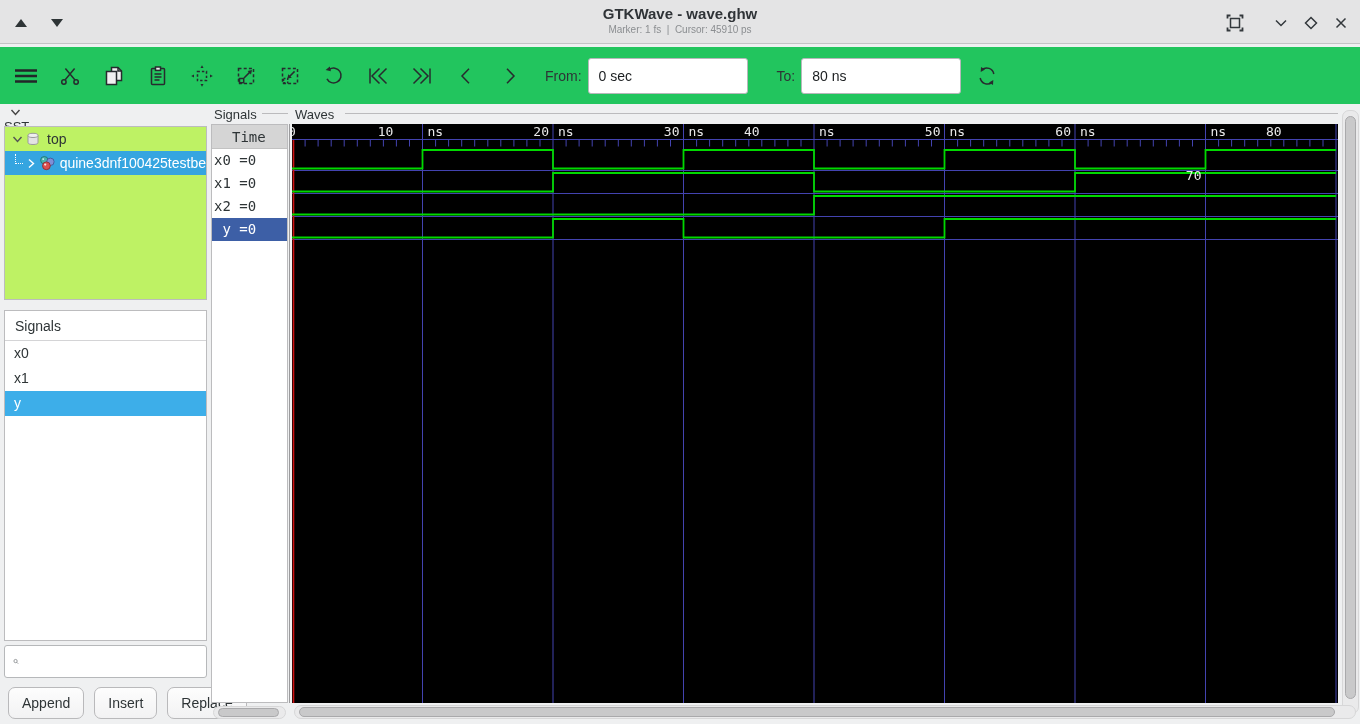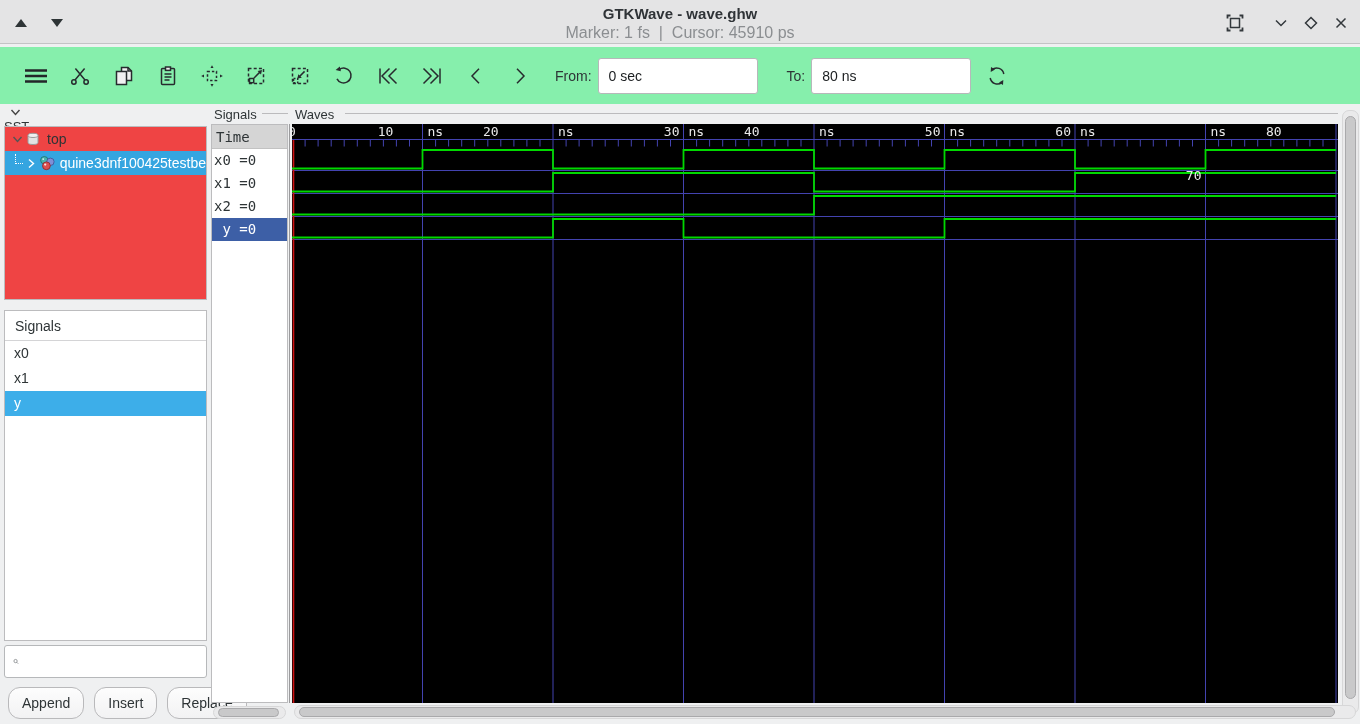--- a/index.html
+++ b/index.html
@@ -6,42 +6,42 @@
   html,body { width:1360px; height:724px; overflow:hidden; background:#eff0f1;
     font-family:"Liberation Sans", sans-serif; color:#2e3436; }
 
   
   #titlebar { position:absolute; left:0; top:0; width:1360px; height:44px;
     background:#e4e4e5; border-bottom:1px solid #c3c3c5; }
   .tb-btn { position:absolute; top:11px; width:26px; height:24px; display:flex;
     align-items:center; justify-content:center; background:transparent; border:none; cursor:default; }
   #title-center { position:absolute; left:0; right:0; top:5px; text-align:center; }
   #win-title { font-size:15px; font-weight:bold; color:#2f3337; }
-  #win-subtitle { font-size:16px; color:#8b8e91; margin-top:2px; white-space:pre; }
+  #win-subtitle { font-size:10px; color:#8b8e91; margin-top:2px; white-space:pre; }
   .win-ctl { position:absolute; top:10px; width:26px; height:26px; display:flex;
     align-items:center; justify-content:center; background:transparent; border:none; }
 
   
   #toolbar { position:absolute; left:0; top:47px; width:1360px; height:57px;
-    display:flex; align-items:center; padding-left:17px; background:#86efac; }
+    display:flex; align-items:center; padding-left:7px; background:#22c55e; }
   .tbtn { width:38px; height:38px; margin-right:6px; display:flex; align-items:center;
     justify-content:center; background:transparent; border:none; border-radius:3px; }
   .tbtn svg { display:block; }
   .fld-label { font-size:14px; color:#2e3436; margin:0 6px 0 10px; }
   .entry { width:160px; height:36px; background:#ffffff; border:1px solid #b6b8ba;
     border-radius:3px; padding:0 10px; font-size:14px; color:#1b1e20;
     font-family:"Liberation Sans", sans-serif; }
 
   
   .frame-label { position:absolute; font-size:13px; color:#2e3436;flex-direction:column; }
   .frame-line { position:absolute; height:1px; background:#bbbbbd; }
 
   
   #sst-box { position:absolute; left:4px; top:126px; width:203px; height:174px;
-    background:#ef4444; border:1px solid #bcbcbe; overflow:hidden; }
+    background:#bef264; border:1px solid #bcbcbe; overflow:hidden; }
   .tree-row { height:24px; display:flex; align-items:center; font-size:14px;
     white-space:nowrap; overflow:hidden; }
   .tree-row.sel { background:#35a5e0; color:#ffffff;align-items:center; }
   .expander { width:16px; height:16px; display:flex; align-items:center; justify-content:center; }
   .tree-icon { width:18px; height:16px; margin-right:4px; display:flex; align-items:center; }
 
   
   #sig-frame { position:absolute; left:4px; top:310px; width:203px; height:331px;
     background:#ffffff; border:1px solid #bcbcbe; overflow:hidden; }
   #sig-header { height:30px; line-height:30px; padding-left:10px; font-size:14px;
@@ -50,27 +50,27 @@
   .sig-row.sel { background:#3daee9; color:#ffffff; }
 
   #search-box { position:absolute; left:4px; top:645px; width:203px; height:33px;
     background:#ffffff; border:1px solid #b6b8ba; border-radius:3px;
     display:flex; align-items:center; padding-left:8px; }
   #search-input { border:none; outline:none; flex:1; font-size:14px; margin-left:6px;
     font-family:"Liberation Sans", sans-serif; background:transparent; }
   #btn-row { position:absolute; left:8px; top:687px; display:flex; gap:10px; }
   .push-btn { height:32px; padding:0 13px; font-size:14px; color:#2e3436;
     background:linear-gradient(#fdfdfd,#f2f2f3); border:1px solid #b9b9bb;
-    border-radius:12px; font-family:"Liberation Sans", sans-serif; }
+    border-radius:7px; font-family:"Liberation Sans", sans-serif; }
 
   
   #names-box { position:absolute; left:211px; top:124px; width:77px; height:579px;
     background:#ffffff; border:1px solid #bcbcbe; overflow:hidden;
     font-family:"DejaVu Sans Mono", monospace; font-size:14px; }
-  #time-header { height:24px; line-height:24px; padding-left:4px; background:#d5d5d5;
+  #time-header { height:24px; line-height:24px; padding-left:20px; background:#d5d5d5;
     border-bottom:1px solid #c2c2c2; }
   .name-row { height:23px; line-height:23px; padding-left:2px; white-space:pre; }
   .name-row.sel { background:#3d5fa6; color:#ffffff; }
 
   
   #wave-canvas { position:absolute; left:292px; top:124px; width:1046px; height:579px;
     background:#000000; overflow:hidden; }
   #wave-labels span { position:absolute; top:0; height:15px; line-height:15px;
     font-family:"DejaVu Sans Mono", monospace; font-size:13px; color:#e9e9e9; }
   #left-divider { position:absolute; left:289px; top:124px; width:1px; height:579px; background:#9a9a9c; }
@@ -422,21 +422,21 @@
       <line x1="1.5" y1="16" x2="1.5" y2="579" stroke="#cc1111" stroke-width="1.6"></line>
       <path d="M 0.0 44.5 L 130.5 44.5 L 130.5 26 L 261.0 26 L 261.0 44.5 L 391.5 44.5 L 391.5 26 L 522.0 26 L 522.0 44.5 L 652.5 44.5 L 652.5 26 L 783.0 26 L 783.0 44.5 L 913.5 44.5 L 913.5 26 L 1044.0 26" fill="none" stroke="#00d800" stroke-width="1.8"></path>
       <path d="M 0.0 67.5 L 261.0 67.5 L 261.0 49 L 522.0 49 L 522.0 67.5 L 783.0 67.5 L 783.0 49 L 1044.0 49" fill="none" stroke="#00d800" stroke-width="1.8"></path>
       <path d="M 0.0 90.5 L 522.0 90.5 L 522.0 72 L 1044.0 72" fill="none" stroke="#00d800" stroke-width="1.8"></path>
       <path d="M 0.0 113.5 L 261.0 113.5 L 261.0 95 L 391.5 95 L 391.5 113.5 L 652.5 113.5 L 652.5 95 L 1044.0 95" fill="none" stroke="#00d800" stroke-width="1.8"></path>
     </svg>
   <div id="wave-labels">
       <span style="left: -4px;">0</span>
       <span style="left: 60.5px; width: 66px; text-align: center;">10</span>
       <span style="left: 135.5px;">ns</span>
-      <span style="left: 191px; width: 66px; ">20</span>
+      <span style="left: 191px; width: 66px; text-align: right;">20</span>
       <span style="left: 266px;">ns</span>
       <span style="left: 321.5px; width: 66px; text-align: right;">30</span>
       <span style="left: 396.5px;">ns</span>
       <span style="left: 452px; width: 66px; ">40</span>
       <span style="left: 527px;">ns</span>
       <span style="left: 582.5px; width: 66px; text-align: right;">50</span>
       <span style="left: 657.5px;">ns</span>
       <span style="left: 713px; width: 66px; text-align: right;">60</span>
       <span style="left: 788px;">ns</span>
       <span style="left: 843.5px; width: 66px; text-align: right; margin-top: 44px;">70</span>

